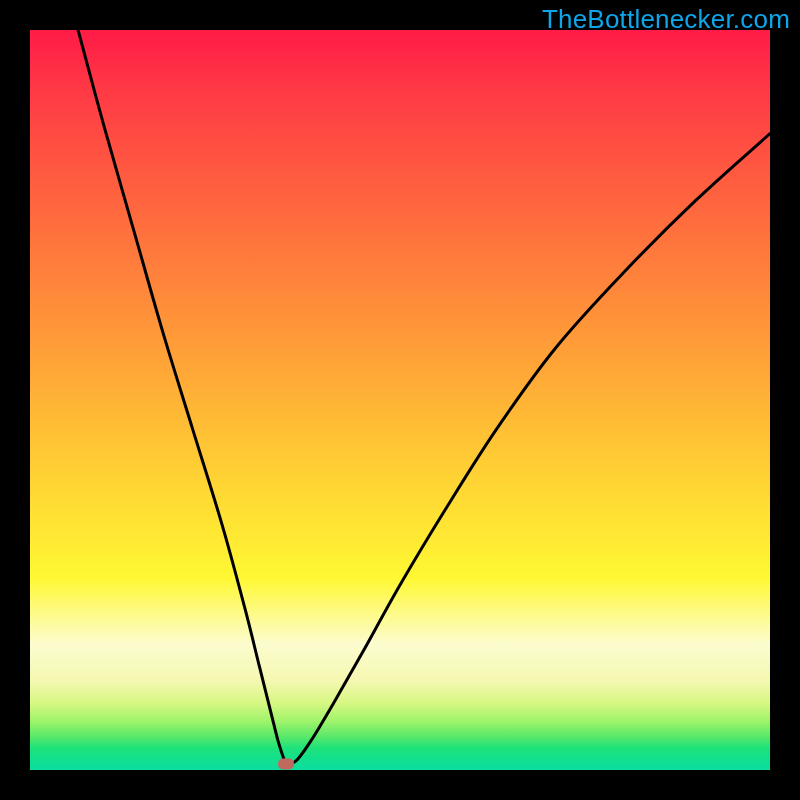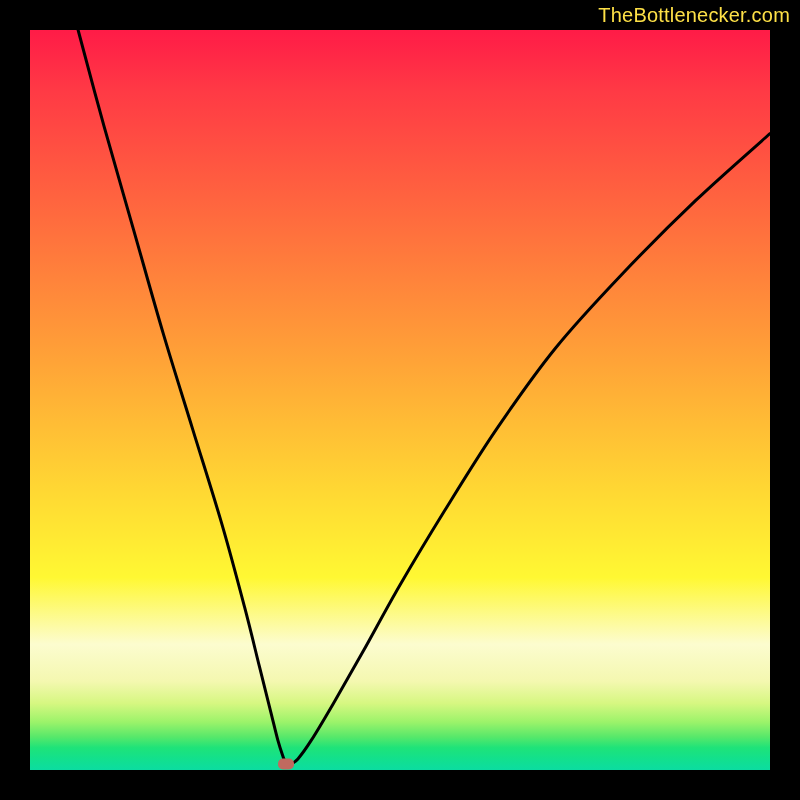--- a/index.html
+++ b/index.html
@@ -50,22 +50,22 @@
   .curve-svg {
     position: absolute;
     inset: 0;
     width: 100%;
     height: 100%;
   }
   .watermark {
     position: absolute;
     top: 4px;
     right: 10px;
-    color: #fde047;
-    font-size: 20px;
+    color: #0ea5e9;
+    font-size: 26px;
     letter-spacing: 0.2px;
     user-select: none;
   }
   .marker {
     position: absolute;
     width: 16px;
     height: 11px;
     border-radius: 5px;
     background: #c06a5f;
     transform: translate(-50%, -50%);

